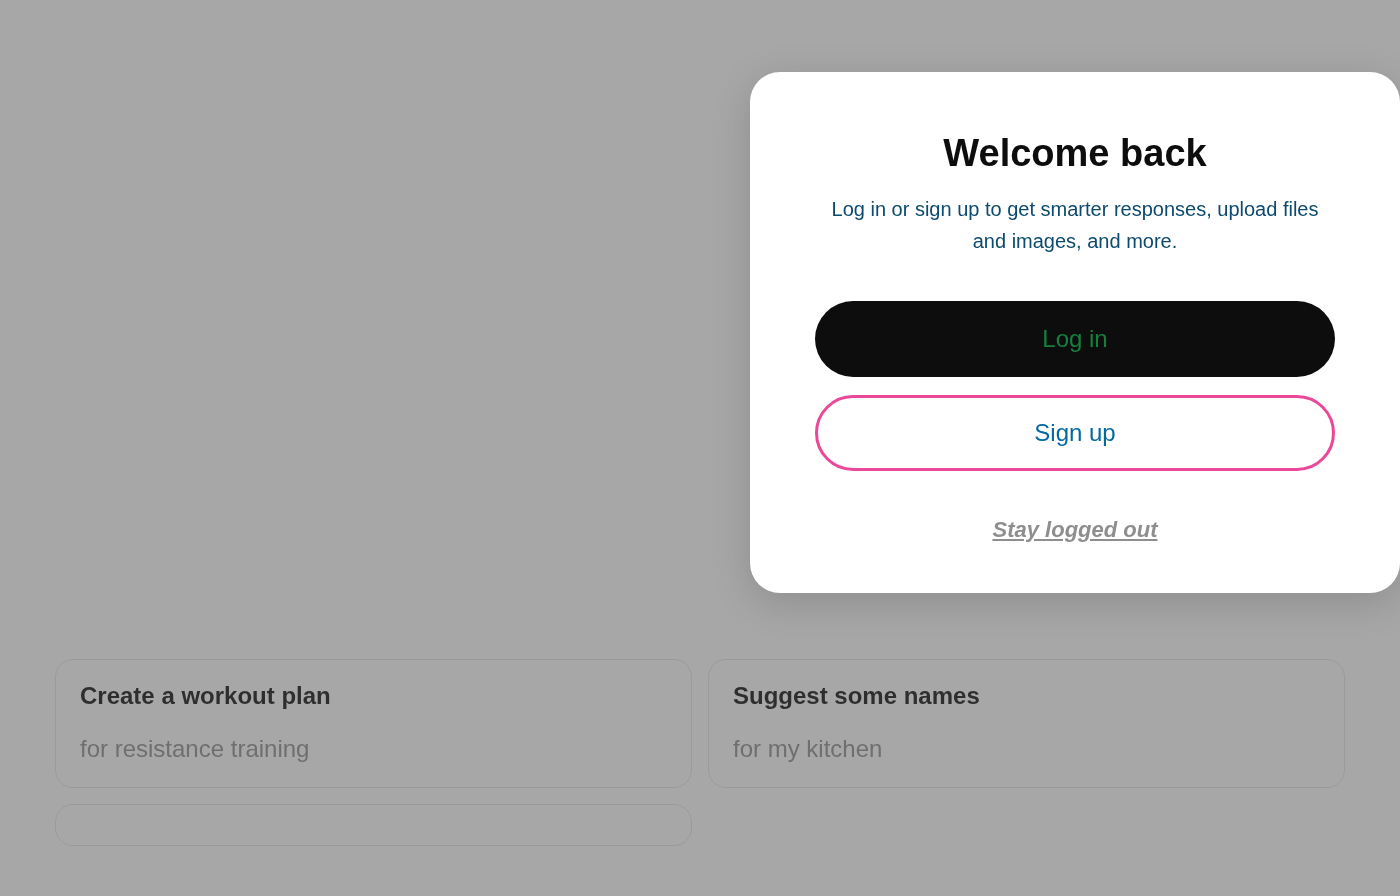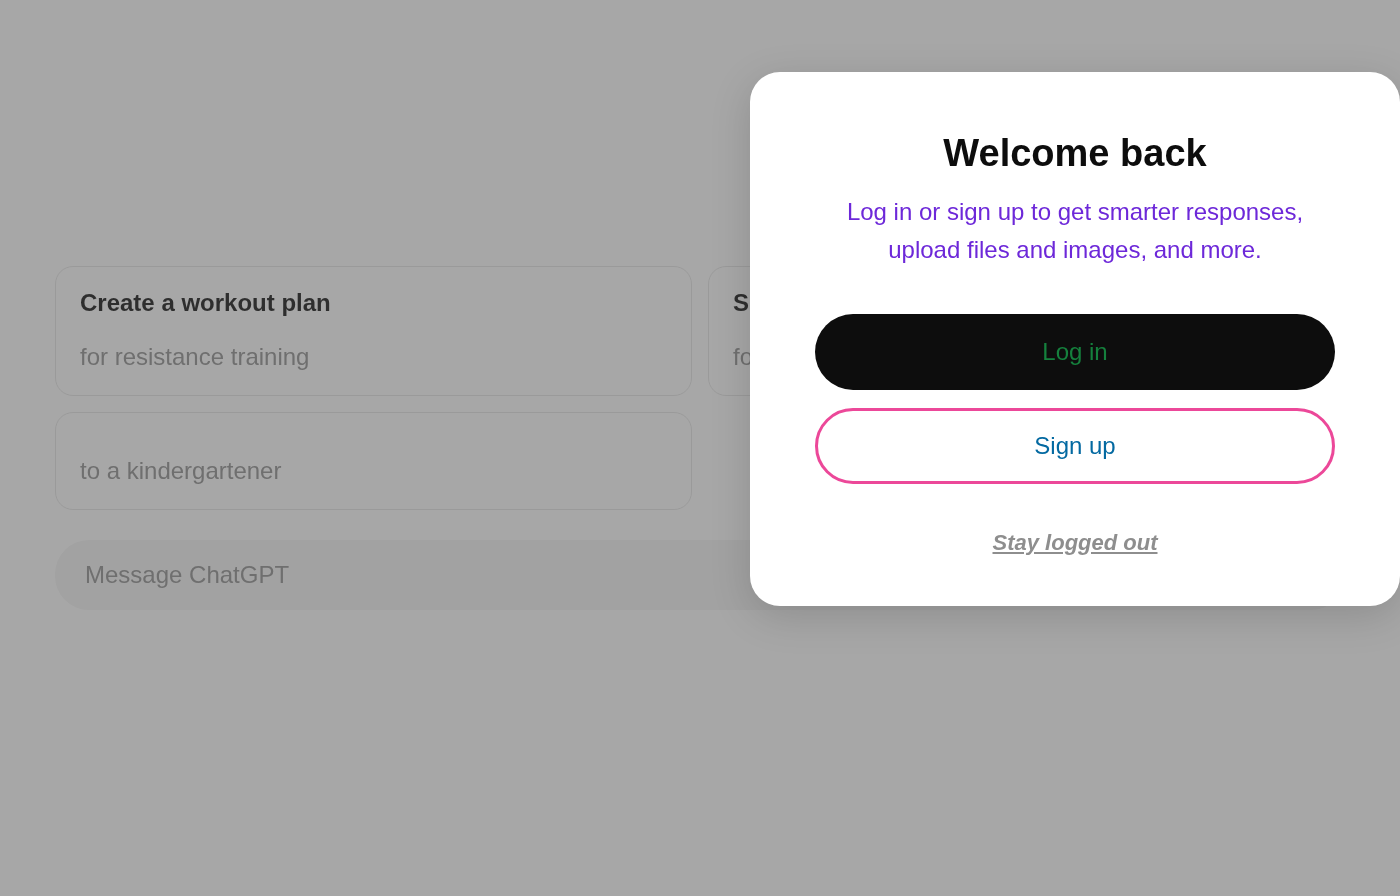--- a/index.html
+++ b/index.html
@@ -14,21 +14,21 @@
       overflow: hidden;
       position: relative;
       background: #ffffff;
     }
     .background {
       position: absolute;
       inset: 0;
       background: #ffffff;
       display: flex;
       flex-direction: column;
-      justify-content: center;
+      justify-content: flex-end;
       padding: 0 55px 20px 55px;
     }
     .suggestions {
       display: grid;
       grid-template-columns: 1fr 1fr;
       gap: 16px;
       margin-bottom: 30px;
     }
     .suggestion-card {
       border: 1px solid #e5e5e5;
@@ -99,23 +99,23 @@
       text-align: center;
       box-shadow: 0 10px 40px rgba(0,0,0,0.15);
     }
     .modal-title {
       font-size: 38px;
       font-weight: 700;
       color: #0d0d0d;
       margin-bottom: 18px;
     }
     .modal-subtitle {
-      font-size: 24px;
+      font-size: 20px;
       font-weight: 400;
-      color: #6d28d9;
+      color: #0c4a6e;
       line-height: 1.6;
       margin-bottom: 44px;
       padding: 0 10px;
     }
     .btn {
       display: block;
       width: 520px;
       margin: 0 auto 18px auto;
       height: 76px;
       border-radius: 40px;
@@ -154,31 +154,20 @@
   <div class="suggestions">
     <div class="suggestion-card">
       <div class="suggestion-title">Create a workout plan</div>
       <div class="suggestion-sub">for resistance training</div>
     </div>
     <div class="suggestion-card">
       <div class="suggestion-title">Suggest some names</div>
       <div class="suggestion-sub">for my kitchen</div>
     </div>
     <div class="suggestion-card">
-      <div class="suggestion-sub">to a kindergartener</div>
-    </div>
-  </div>
-  <div class="composer">
-    <span class="composer-placeholder">Message ChatGPT</span>
-    <div class="send-btn">
-      <span>
-        <svg viewBox="0 0 24 24">
-            <path d="M12 4l-8 8h5v8h6v-8h5z"></path>
-          </svg>
-      </span>
     </div>
   </div>
 </div>
 
 <div class="overlay">
   <div class="modal">
     <div class="modal-title">Welcome back</div>
     <div class="modal-subtitle">Log in or sign up to get smarter responses, upload files and images, and more.</div>
     <button class="btn btn-primary">Log in</button>
     <button class="btn btn-secondary">Sign up</button>

